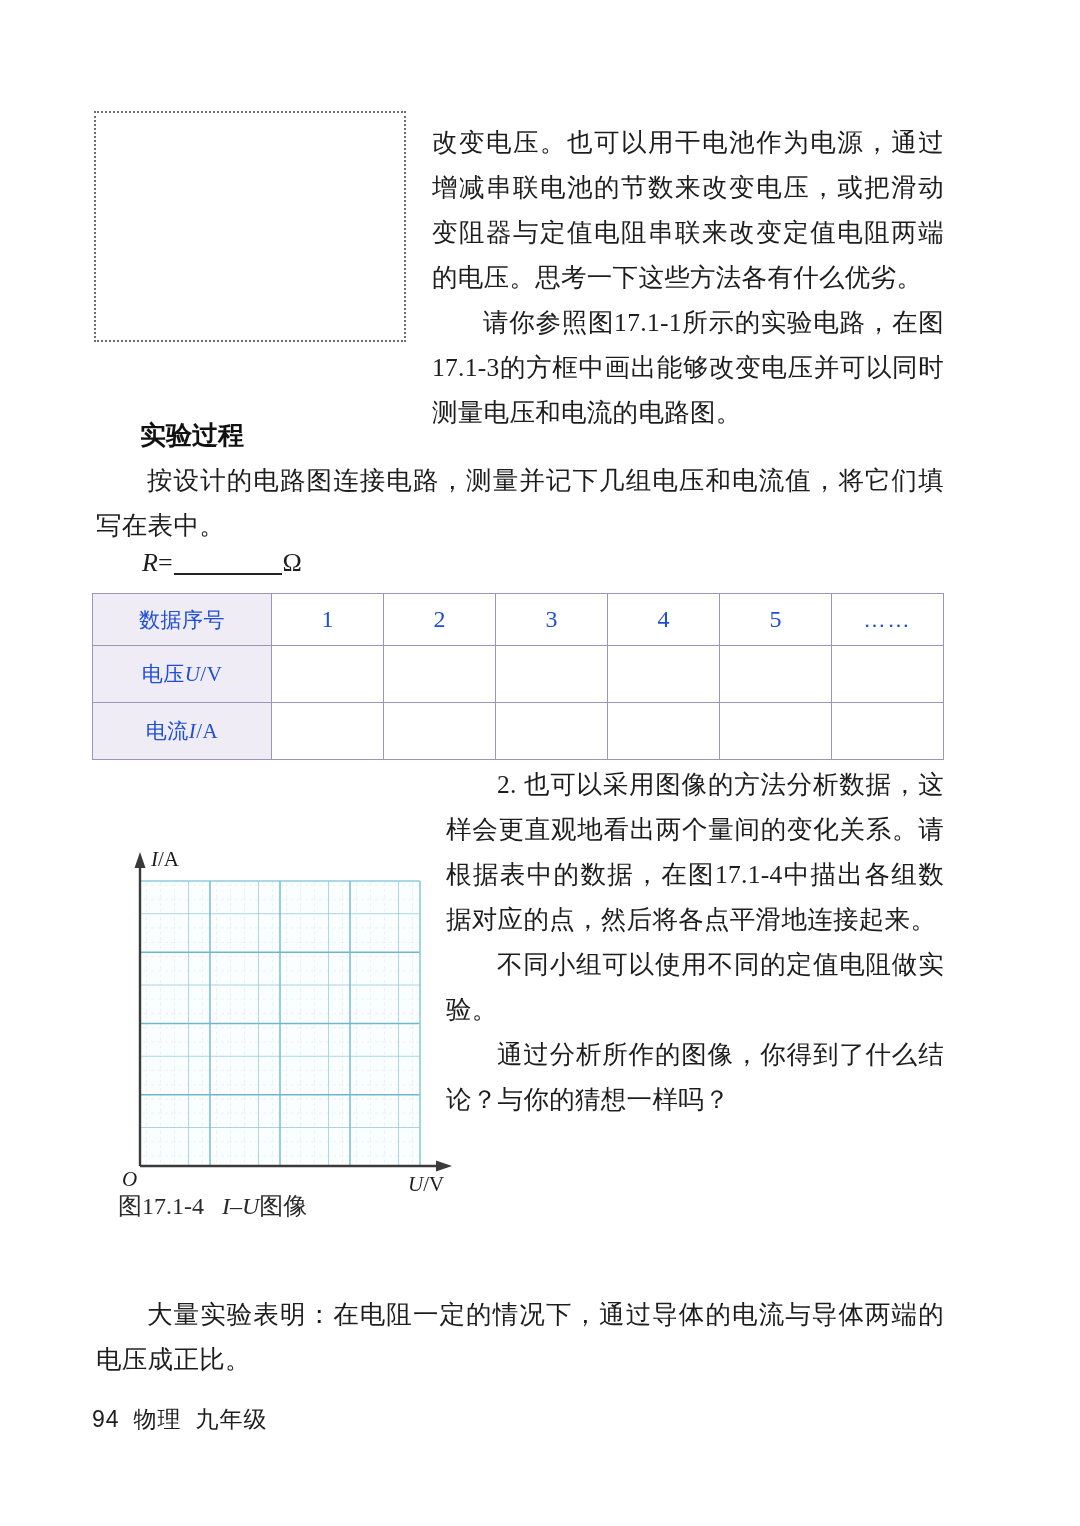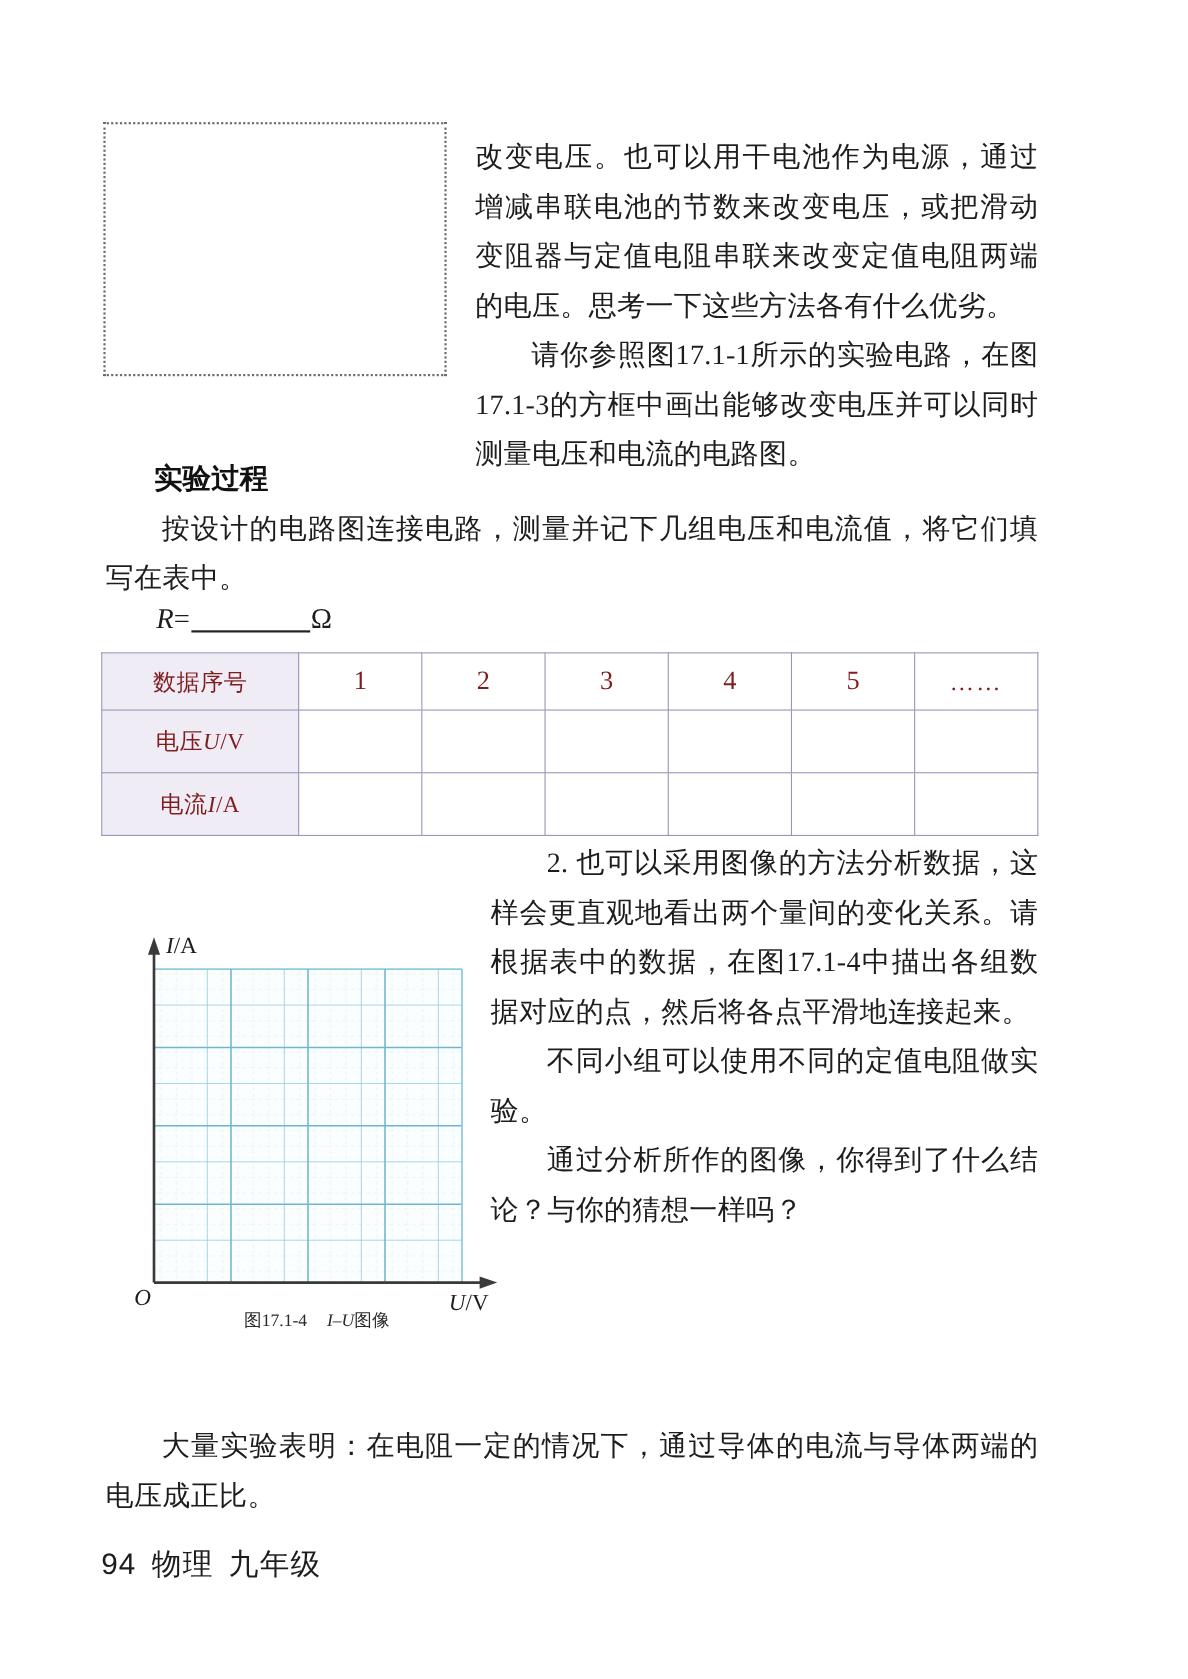--- a/index.html
+++ b/index.html
@@ -117,21 +117,21 @@
     border-collapse: collapse;
     table-layout: fixed;
     background: #fff;
   }
   #data-table td {
     border: 1px solid #9a96b8;
     height: 51px;
     text-align: center;
     vertical-align: middle;
     font-size: 22px;
-    color: #7f1d1d;
+    color: #1d4ed8;
     padding: 0;
     margin-left: 44px;
   }
   #data-table td.rowhead {
     background: #efecf6;
     width: 178px;
     font-size: 21px;
     letter-spacing: 0.5px;
   }
   #data-table td.numcell { font-size: 24px; }
@@ -147,22 +147,21 @@
     width: 340px;
     height: 400px;
     margin-left: 32px;
   }
   #fig4-svg { display: block; }
   #fig4-caption {
     position: absolute;
     left: 0;
     top: 348px;
     width: 340px;
-    text-align: center;
-    font-size: 16px;
+    font-size: 24px;
     color: #2a2a2a;
     white-space: nowrap;
   }
   #fig4-caption .capgap { display: inline-block; width: 18px; }
   #fig4-caption .ital { font-style: italic; }
 
   
   #mid-right-col {
     position: absolute;
     left: 446px;
@@ -182,21 +181,21 @@
     top: 1292px;
     width: 848px;
   }
   #bottom-para p { margin: 0; }
 
   
   #footer {
     position: absolute;
     left: 92px;
     top: 1404px;
-    font-size: 27px;
+    font-size: 23px;
     color: #1d1d1d;
     letter-spacing: 1px;
     white-space: nowrap;
     font-family: "Liberation Sans", sans-serif;
   }
   #footer .pgnum { margin-right: 14px; }
   #footer .subj { margin-right: 14px; }
 </style>
 </head>
 <body>

